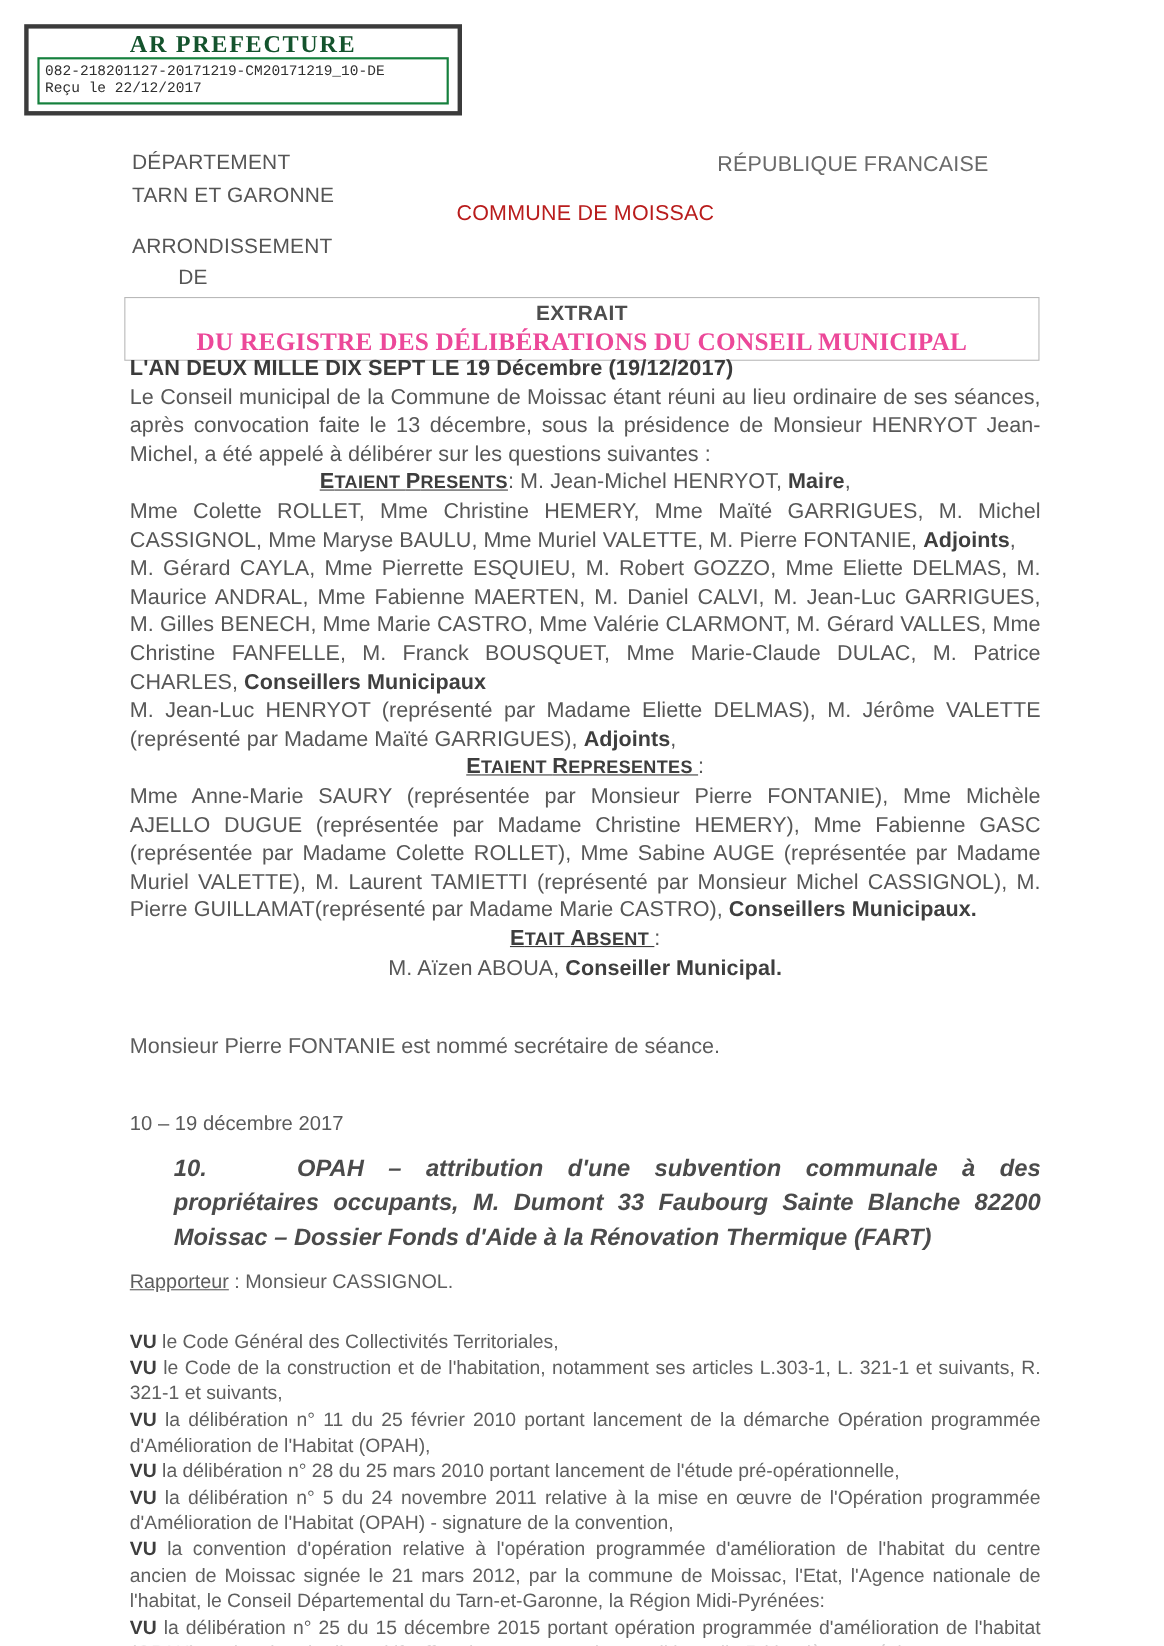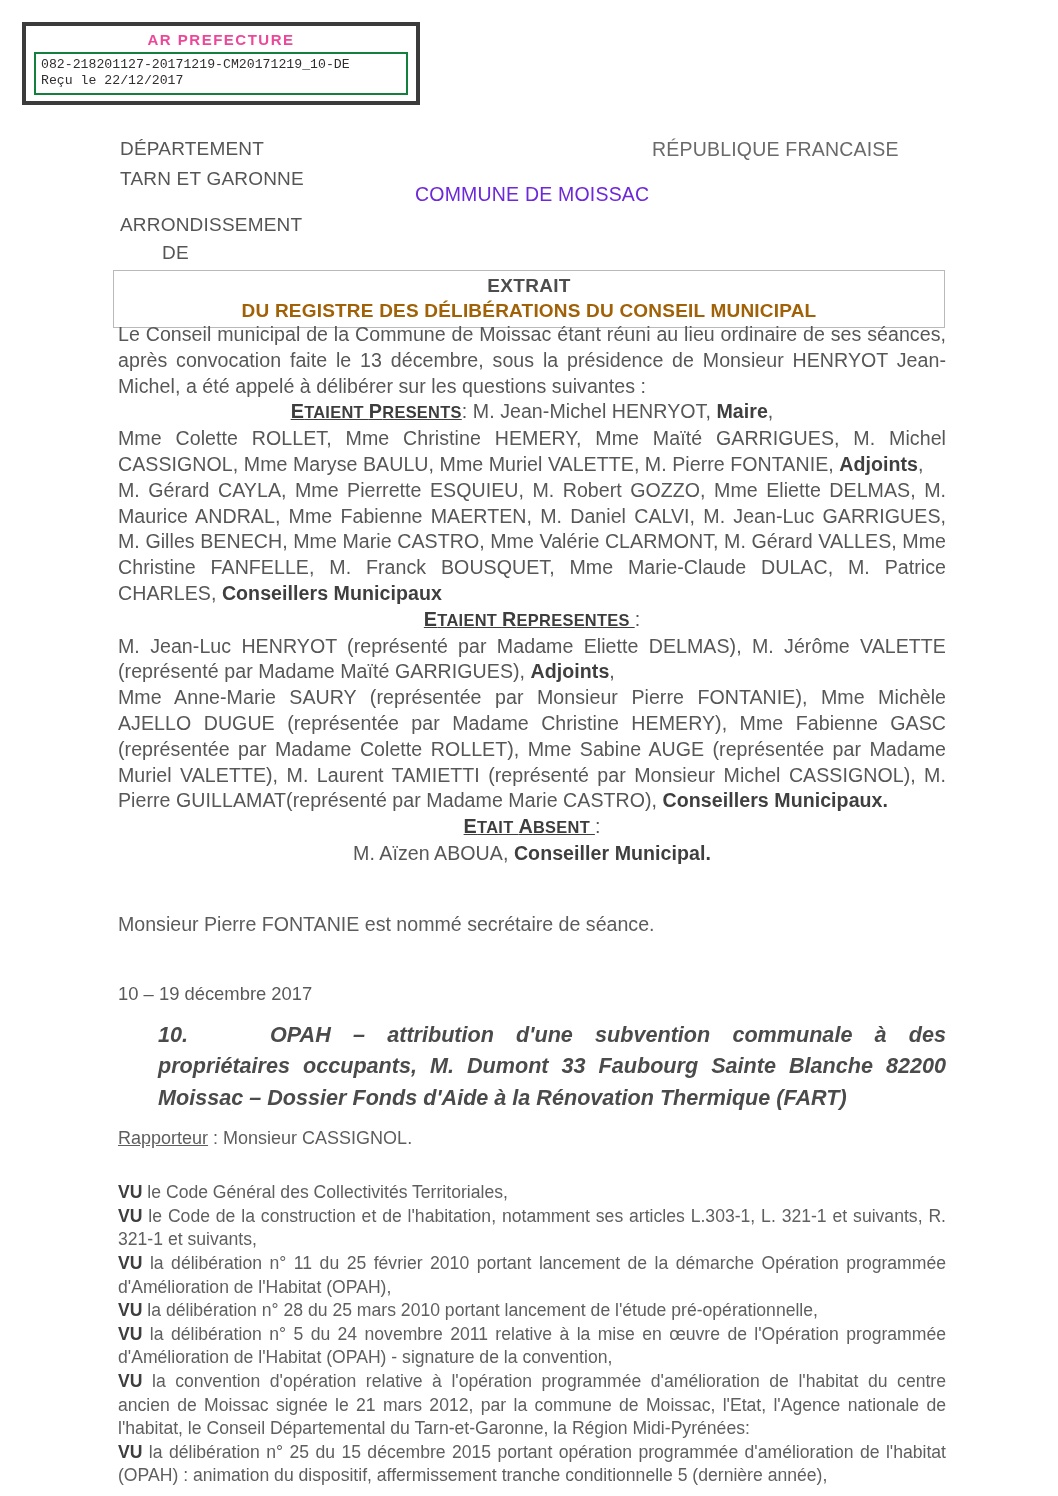--- a/index.html
+++ b/index.html
@@ -24,25 +24,25 @@
     position: absolute;
     left: 22px;
     top: 22px;
     width: 398px;
     height: 83px;
     border: 4px solid #3b3b3b;
     background: #ffffff;
     box-sizing: border-box;
   }
   .stamp-title {
-    font-family: Liberation Sans, sans-serif;
-    font-size: 15px;
+    font-family: Liberation Serif, serif;
+    font-size: 22px;
     font-weight: bold;
     letter-spacing: 1.5px;
-    color: #ec4899;
+    color: #14532d;
     text-align: center;
     margin-top: 4px;
     line-height: 19px;
   }
   .stamp-inner {
     border: 2px solid #15803d;
     margin: 3px 8px 0 8px;
     padding: 3px 5px 4px 5px;
     box-sizing: border-box;
   }
@@ -73,21 +73,21 @@
     line-height: 30px;
     letter-spacing: 0.2px;
     color: #555555;
     white-space: nowrap;
   }
   .hdr-center {
     position: absolute;
     font-size: 19.5px;
     line-height: 30px;
     letter-spacing: 0.2px;
-    color: #6d28d9;
+    color: #b91c1c;
     white-space: nowrap;
   }
   .hdr-right {
     position: absolute;
     font-size: 19.5px;
     line-height: 30px;
     letter-spacing: 0.2px;
     color: #6a6a6a;
     white-space: nowrap;
   }
@@ -105,25 +105,26 @@
     background: #ffffff;
   }
   .extrait-l1 {
     font-size: 19px;
     font-weight: bold;
     letter-spacing: 0.3px;
     color: #4d4d4d;
     line-height: 24px;
   }
   .extrait-l2 {
-    font-size: 19px;
+    font-size: 23px;
     font-weight: bold;
     letter-spacing: 0.2px;
-    color: #a16207;
+    color: #ec4899;
     line-height: 25px;
+    font-family: Liberation Serif, serif;
   }
 
   
   .body {
     position: absolute;
     left: 118px;
     top: 322px;
     width: 828px;
   }
   .p {
@@ -232,36 +233,37 @@
     </div>
   </div>
 
   <div class="extrait-box">
     <div class="extrait-l1">EXTRAIT</div>
     <div class="extrait-l2">DU REGISTRE DES DÉLIBÉRATIONS DU CONSEIL MUNICIPAL</div>
   </div>
 
   <div class="body">
 
+    <p class="lead">L'AN DEUX MILLE DIX SEPT LE 19 Décembre (19/12/2017)</p>
 
     <p class="p">Le Conseil municipal de la Commune de Moissac étant réuni au lieu ordinaire de ses séances, après convocation faite le 13 décembre, sous la présidence de Monsieur HENRYOT Jean-Michel, a été appelé à délibérer sur les questions suivantes :</p>
 
     <p class="p nojust">
       <span class="smallcaps-head"><span class="cap">E</span><span>TAIENT </span><span class="cap">P</span><span>RESENTS</span></span><span>: M. Jean-Michel HENRYOT, </span><span class="b">Maire</span><span>,</span>
     </p>
 
     <p class="p"><span>Mme Colette ROLLET, Mme Christine HEMERY, Mme Maïté GARRIGUES, M. Michel CASSIGNOL, Mme Maryse BAULU, Mme Muriel VALETTE, M. Pierre FONTANIE, </span><span class="b">Adjoints</span><span>,</span></p>
 
     <p class="p"><span>M. Gérard CAYLA, Mme Pierrette ESQUIEU, M. Robert GOZZO, Mme Eliette DELMAS, M. Maurice ANDRAL, Mme Fabienne MAERTEN, M. Daniel CALVI, M. Jean-Luc GARRIGUES, M. Gilles BENECH, Mme Marie CASTRO, Mme Valérie CLARMONT, M. Gérard VALLES, Mme Christine FANFELLE, M. Franck BOUSQUET, Mme Marie-Claude DULAC, M. Patrice CHARLES, </span><span class="b">Conseillers Municipaux</span></p>
 
+    <p class="p"><span>M. Jean-Luc HENRYOT (représenté par Madame Eliette DELMAS),  M.  Jérôme VALETTE (représenté par Madame Maïté GARRIGUES), </span><span class="b">Adjoints</span><span>,</span></p>
+
     <p class="p nojust">
       <span class="smallcaps-head"><span class="cap">E</span><span>TAIENT </span><span class="cap">R</span><span>EPRESENTES </span></span><span>:</span>
     </p>
-
-    <p class="p"><span>M. Jean-Luc HENRYOT (représenté par Madame Eliette DELMAS),  M.  Jérôme VALETTE (représenté par Madame Maïté GARRIGUES), </span><span class="b">Adjoints</span><span>,</span></p>
 
     <p class="p"><span>Mme Anne-Marie SAURY (représentée par Monsieur Pierre FONTANIE), Mme Michèle AJELLO DUGUE (représentée par Madame Christine HEMERY), Mme Fabienne GASC (représentée par Madame Colette ROLLET), Mme Sabine AUGE (représentée par Madame Muriel VALETTE), M. Laurent TAMIETTI (représenté par Monsieur Michel CASSIGNOL), M. Pierre GUILLAMAT(représenté par Madame Marie CASTRO), </span><span class="b">Conseillers Municipaux.</span></p>
 
     <p class="p nojust">
       <span class="smallcaps-head"><span class="cap">E</span><span>TAIT </span><span class="cap">A</span><span>BSENT </span></span><span>:</span>
     </p>
 
     <p class="p nojust"><span>M. Aïzen ABOUA, </span><span class="b">Conseiller Municipal.</span></p>
 
     <div class="spacer-lg"></div>

